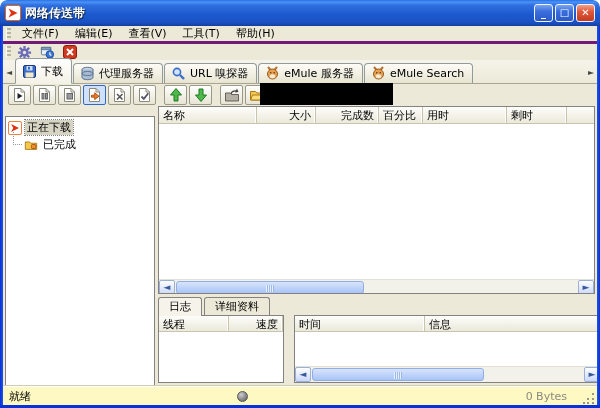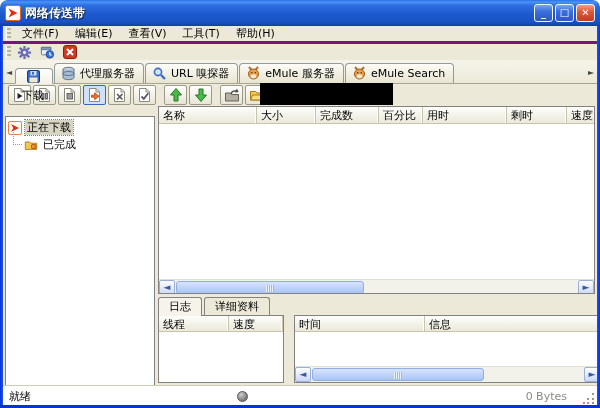--- a/index.html
+++ b/index.html
@@ -20,60 +20,60 @@
   
   .menubar{position:absolute;left:3px;right:3px;top:26px;height:18px;display:flex;align-items:center;border-bottom:3px solid #701a75;}
   .grip{width:5px;height:80%;margin:0 3px;background:repeating-linear-gradient(180deg,#b8b4a0 0 2px,transparent 2px 4px);border-left:1px solid #fff;}
   .menu-item{padding:2px 8px;white-space:nowrap;}
   .quickbar{position:absolute;left:3px;right:3px;top:44px;height:16px;display:flex;align-items:center;}
   .qbtn{width:20px;height:16px;margin-right:3px;display:flex;align-items:center;justify-content:center;}
   
   .tabbar{position:absolute;left:3px;right:3px;top:60px;height:24px;display:flex;align-items:flex-end;border-bottom:1px solid #a9a592;background:linear-gradient(180deg,#f6f4ea,#ece9d8);}
   .tab-scroll{width:12px;height:16px;font-size:8px;color:#444;text-align:center;line-height:16px;flex:0 0 auto;margin-bottom:2px;}
   .tab{display:inline-flex;align-items:center;gap:4px;height:20px;padding:0 8px 0 6px;margin-right:1px;border:1px solid #919b9c;border-bottom:none;border-radius:4px 4px 0 0;background:linear-gradient(180deg,#fdfcf7,#e7e4d0);white-space:nowrap;position:relative;}
-  .tab.active{height:16px;background:linear-gradient(180deg,#ffffff,#f4f2e6);z-index:2;margin-bottom:-1px;border-bottom:1px solid #f4f2e6;flex-direction:column;}
+  .tab.active{height:26px;background:linear-gradient(180deg,#ffffff,#f4f2e6);z-index:2;margin-bottom:-1px;border-bottom:1px solid #f4f2e6;}
   .tab .ticon{width:15px;height:15px;flex:0 0 auto;}
   .tab-spacer{flex:1 1 auto;}
   
   .toolbar{position:absolute;left:3px;right:3px;top:84px;height:22px;display:flex;align-items:center;padding-left:5px;}
   .tbtn{width:23px;height:20px;margin-right:2px;border:1px solid #9a9a8a;border-radius:2px;background:linear-gradient(180deg,#fefefe,#e8e5d4);display:flex;align-items:center;justify-content:center;}
   .tbtn.hl{background:#cfe0fc;border-color:#316ac5;}
   .tb-gap{width:6px;}
   .redacted{position:absolute;left:260px;top:83px;width:133px;height:22px;background:#000;z-index:30;}
   
   .sunken{position:absolute;background:#fff;border:1px solid #848280;}
   .tree{left:5px;top:116px;width:150px;height:276px;padding:2px 0;}
   .tree-row{display:flex;align-items:center;gap:3px;padding:1px 2px;white-space:nowrap;}
   .tree-row .lbl{padding:0 2px;}
   .tree-row.sel .lbl{background:#d8d4c4;outline:1px dotted #808080;}
   .tree-child{margin-left:16px;position:relative;}
   .tree-child:before{content:"";position:absolute;left:-9px;top:-6px;width:8px;height:14px;border-left:1px dotted #9a9a9a;border-bottom:1px dotted #9a9a9a;}
   .listbox{left:158px;top:106px;width:437px;height:188px;overflow:hidden;}
   .lheader{display:flex;height:17px;background:linear-gradient(180deg,#fdfdfb,#ebe9da);border-bottom:1px solid #c8c5ac;}
   .lh{padding:1px 4px;border-right:1px solid #c8c5ac;box-shadow:inset -1px 0 0 #fff;white-space:nowrap;overflow:hidden;flex:0 0 auto;}
-  .lh.r{text-align:left;}
+  .lh.r{text-align:right;}
   .lbody{height:155px;background:#fff;}
   
   .hscroll{display:flex;align-items:center;height:16px;background:#f2f1ea;border-top:1px solid #e2e0d4;}
   .sb-btn{width:16px;height:15px;flex:0 0 auto;background:linear-gradient(180deg,#fdfefe,#cbd8f8);border:1px solid #9ab0d8;border-radius:2px;color:#3b5a9b;font-size:9px;line-height:13px;text-align:center;}
   .sb-thumb{height:13px;margin:0 1px;background:linear-gradient(180deg,#d8e4fd,#a8c4f6);border:1px solid #90aee4;border-radius:3px;position:relative;}
   .sb-thumb:after{content:"";position:absolute;left:50%;top:3px;width:8px;height:7px;margin-left:-4px;background:repeating-linear-gradient(90deg,#e8f0ff 0 1px,#9ab8ea 1px 2px);}
   .sb-track{flex:1 1 auto;}
   
   .bpanel{position:absolute;left:158px;top:296px;width:437px;height:88px;}
   .btabs{display:flex;align-items:flex-end;height:19px;}
   .btab{height:18px;padding:1px 10px;border:1px solid #848280;border-bottom:none;border-radius:3px 3px 0 0;background:#ece9d8;margin-right:2px;white-space:nowrap;}
   .btab.active{background:#f6f4ea;height:19px;z-index:2;margin-bottom:-1px;}
   .btable{position:absolute;background:#fff;border:1px solid #848280;overflow:hidden;}
   .btable .lheader{height:16px;}
   .bt-left{left:0;top:19px;width:126px;height:68px;}
   .bt-right{left:136px;top:19px;width:307px;height:68px;}
   .bt-right .hscroll{position:absolute;left:0;right:0;bottom:0;}
   
-  .statusbar{position:absolute;left:3px;right:3px;top:386px;height:19px;border-top:1px solid #fff;box-shadow:0 -1px 0 #cfccba;display:flex;align-items:center;padding:0 6px;background:#ffffff;}
+  .statusbar{position:absolute;left:3px;right:3px;top:386px;height:19px;border-top:1px solid #fff;box-shadow:0 -1px 0 #cfccba;display:flex;align-items:center;padding:0 6px;background:#fef9c3;}
   .led{position:absolute;left:234px;top:4px;width:11px;height:11px;border-radius:50%;background:radial-gradient(circle at 35% 30%,#cfcfcf,#8a8a8a 55%,#5e5e5e);border:1px solid #555;}
   .st-right{position:absolute;right:30px;color:#8a8a80;}
   .gripcorner{position:absolute;right:1px;bottom:1px;width:13px;height:13px;
     background:radial-gradient(circle 1.5px at 10px 3px,#9a968a 99%,transparent),radial-gradient(circle 1.5px at 10px 8px,#9a968a 99%,transparent),radial-gradient(circle 1.5px at 5px 8px,#9a968a 99%,transparent),radial-gradient(circle 1.5px at 10px 12px,#9a968a 99%,transparent),radial-gradient(circle 1.5px at 5px 12px,#9a968a 99%,transparent),radial-gradient(circle 1.5px at 1px 12px,#9a968a 99%,transparent);}
   
   .watermark{position:absolute;right:4px;bottom:8px;width:150px;height:48px;opacity:.55;z-index:40;pointer-events:none;color:#8f8f8f;}
   .wm-circle{position:absolute;left:0;top:2px;width:32px;height:32px;border:7px solid #a0a0a0;border-radius:50%;}
   .wm-circle i{position:absolute;left:3px;top:3px;width:13px;height:13px;background:#a0a0a0;border-radius:2px;}
   .wm-title{position:absolute;left:36px;top:4px;font-size:20px;font-weight:bold;letter-spacing:1px;white-space:nowrap;}
   .wm-domain{position:absolute;left:58px;top:30px;font-size:10px;letter-spacing:2px;white-space:nowrap;}

